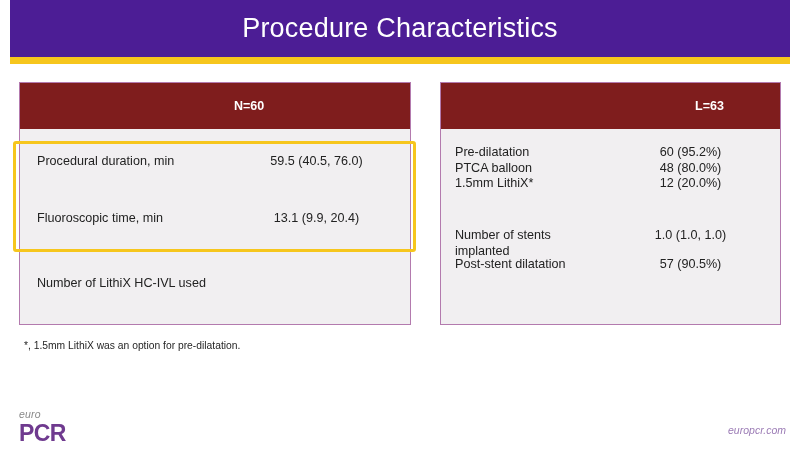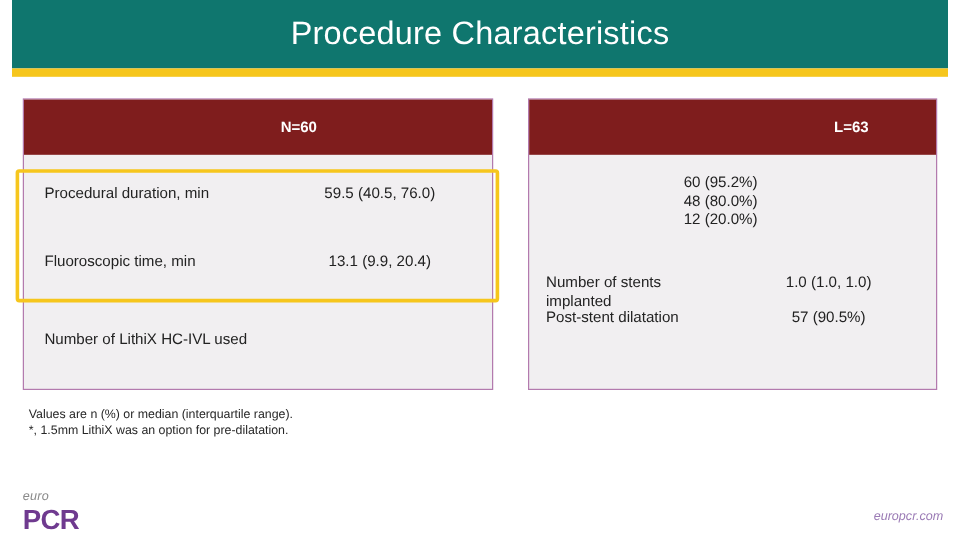--- a/index.html
+++ b/index.html
@@ -15,21 +15,21 @@
     position: relative;
   }
 
   
   #slide-header {
     position: absolute;
     left: 10px;
     top: 0px;
     width: 780px;
     height: 57px;
-    background: #0f766e;
+    background: #4c1d95;
     display: flex;
     align-items: center;
     justify-content: center;
   }
   #slide-title {
     color: #ffffff;
     font-size: 27px;
     font-weight: 400;
     letter-spacing: 0.2px;
     line-height: 1;
@@ -228,38 +228,40 @@
 
 <div id="highlight-box"></div>
 
 <div id="right-table" class="data-table">
   <div class="table-head">
     <span class="head-label"></span>
     <span id="right-head-value" class="head-value">L=63</span>
   </div>
   <div class="table-body">
     <div id="r-row-0" class="trow">
+      <span class="tcell-label">Pre-dilatation
+   PTCA balloon
+   1.5mm LithiX*</span>
       <span class="tcell-value">60 (95.2%)
 48 (80.0%)
 12 (20.0%)</span>
     </div>
     <div id="r-row-1" class="trow">
       <span class="tcell-label">Number of stents
 implanted</span>
       <span class="tcell-value">1.0 (1.0, 1.0)</span>
     </div>
     <div id="r-row-2" class="trow">
       <span class="tcell-label">Post-stent dilatation</span>
       <span class="tcell-value">57 (90.5%)</span>
     </div>
   </div>
 </div>
 
 <div id="footnotes">
-  <div class="footnote-line">Values are n (%) or median (interquartile range).</div>
   <div class="footnote-line">*, 1.5mm LithiX was an option for pre-dilatation.</div>
 </div>
 
 <div id="brand-logo">
   <div id="logo-euro">euro</div>
   <div id="logo-pcr">PCR</div>
 </div>
 <div id="site-url">europcr.com</div>
 
 </body></html>

